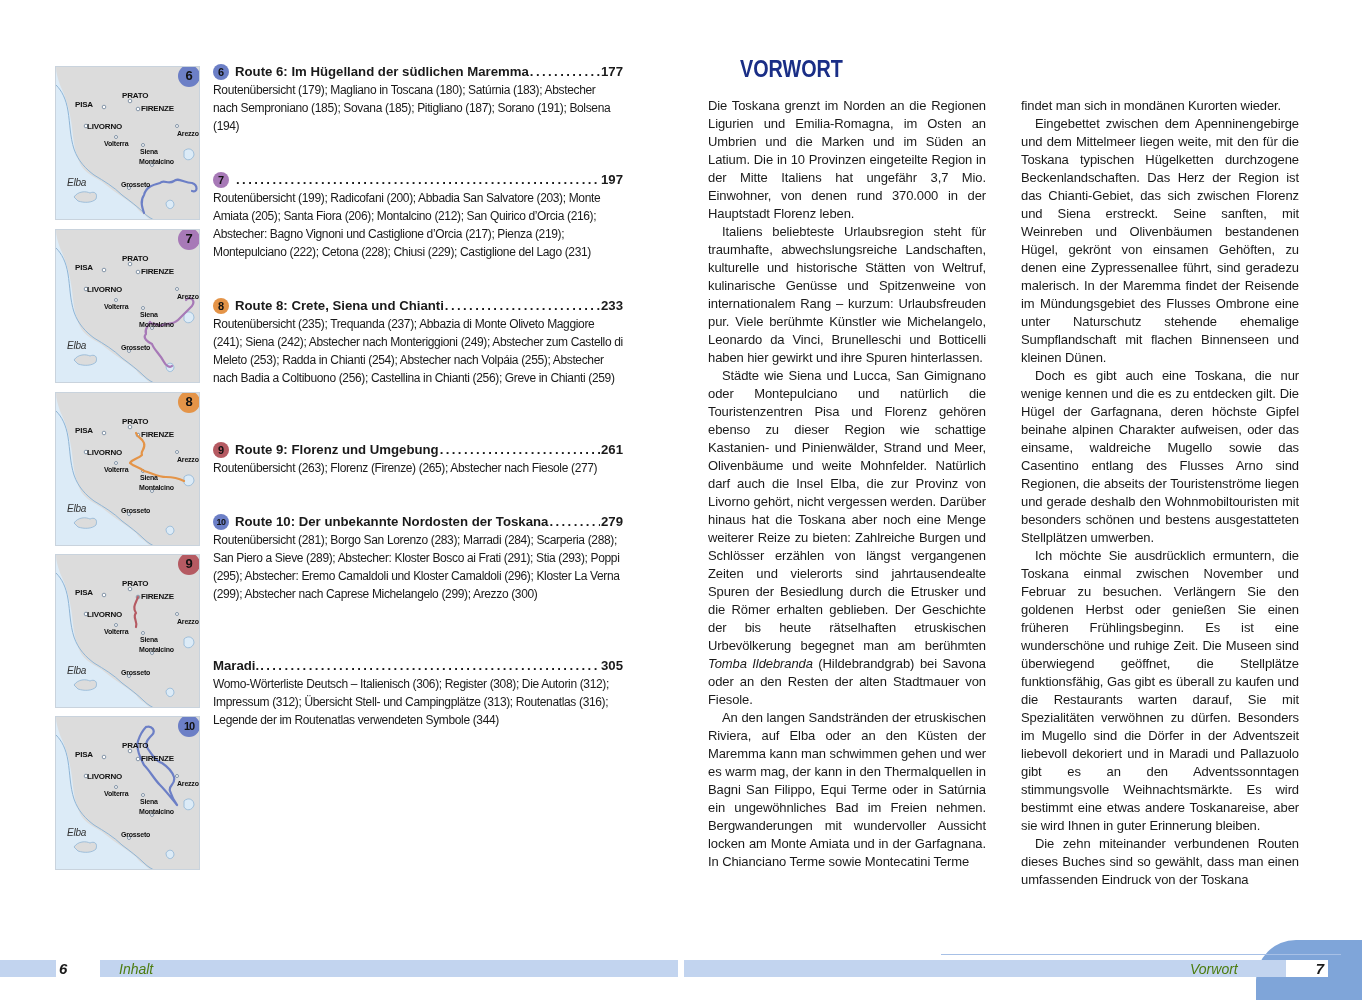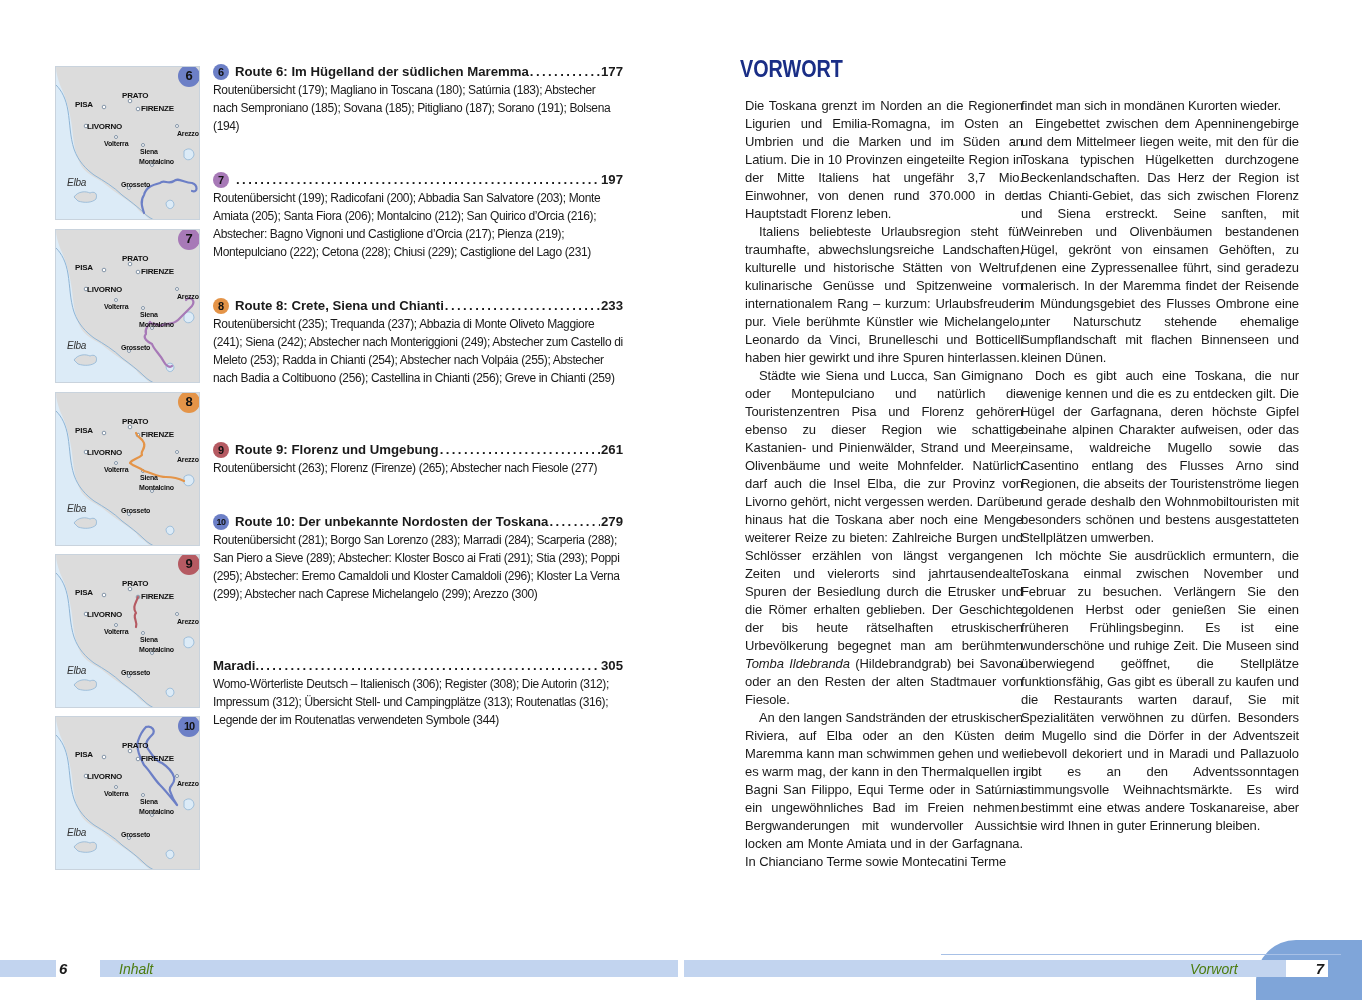--- a/index.html
+++ b/index.html
@@ -246,32 +246,33 @@
       <span class="toc-title">Maradi.</span>
       <span class="toc-dots" style="text-overflow: clip;">......................................................................................................</span>
       <span class="toc-page">305</span>
     </div>
     <div class="toc-body">Womo-Wörterliste Deutsch – Italienisch (306); Register (308); Die Autorin (312); Impressum (312); Übersicht Stell- und Campingplätze (313); Routenatlas (316); Legende der im Routenatlas verwendeten Symbole (344)</div>
   </div>
   </div>
 
 <div class="h-vorwort">VORWORT</div>
 
-<div class="col" style="left:745px;">
+<div class="col" style="left:708px;">
   <p class="first">Die Toskana grenzt im Norden an die Regionen Ligurien und Emilia-Romagna, im Osten an Umbrien und die Marken und im Süden an Latium. Die in 10 Provinzen eingeteilte Region in der Mitte Italiens hat ungefähr 3,7 Mio. Einwohner, von denen rund 370.000 in der Hauptstadt Florenz leben.</p>
   <p>Italiens beliebteste Urlaubsregion steht für traumhafte, abwechslungsreiche Landschaften, kulturelle und historische Stätten von Weltruf, kulinarische Genüsse und Spitzenweine von internationalem Rang – kurzum: Urlaubsfreuden pur. Viele berühmte Künstler wie Michelangelo, Leonardo da Vinci, Brunelleschi und Botticelli haben hier gewirkt und ihre Spuren hinterlassen.</p>
   <p><span>Städte wie Siena und Lucca, San Gimignano oder Montepulciano und natürlich die Touristenzentren Pisa und Florenz gehören ebenso zu dieser Region wie schattige Kastanien- und Pinienwälder, Strand und Meer, Olivenbäume und weite Mohnfelder. Natürlich darf auch die Insel Elba, die zur Provinz von Livorno gehört, nicht vergessen werden. Darüber hinaus hat die Toskana aber noch eine Menge weiterer Reize zu bieten: Zahlreiche Burgen und Schlösser erzählen von längst vergangenen Zeiten und vielerorts sind jahrtausendealte Spuren der Besiedlung durch die Etrusker und die Römer erhalten geblieben. Der Geschichte der bis heute rätselhaften etruskischen Urbevölkerung begegnet man am berühmten</span> <i>Tomba Ildebranda</i><span> (Hildebrandgrab) bei Savona oder an den Resten der alten Stadtmauer von Fiesole.</span></p>
   <p>An den langen Sandstränden der etruskischen Riviera, auf Elba oder an den Küsten der Maremma kann man schwimmen gehen und wer es warm mag, der kann in den Thermalquellen in Bagni San Filippo, Equi Terme oder in Satúrnia ein ungewöhnliches Bad im Freien nehmen. Bergwanderungen mit wundervoller Aussicht locken am Monte Amiata und in der Garfagnana. In Chianciano Terme sowie Montecatini Terme</p>
 </div>
 
 <div class="col" style="left:1021px;">
   <p class="first">findet man sich in mondänen Kurorten wieder.</p>
   <p>Eingebettet zwischen dem Apenninengebirge und dem Mittelmeer liegen weite, mit den für die Toskana typischen Hügelketten durchzogene Beckenlandschaften. Das Herz der Region ist das Chianti-Gebiet, das sich zwischen Florenz und Siena erstreckt. Seine sanften, mit Weinreben und Olivenbäumen bestandenen Hügel, gekrönt von einsamen Gehöften, zu denen eine Zypressenallee führt, sind geradezu malerisch. In der Maremma findet der Reisende im Mündungsgebiet des Flusses Ombrone eine unter Naturschutz stehende ehemalige Sumpflandschaft mit flachen Binnenseen und kleinen Dünen.</p>
   <p>Doch es gibt auch eine Toskana, die nur wenige kennen und die es zu entdecken gilt. Die Hügel der Garfagnana, deren höchste Gipfel beinahe alpinen Charakter aufweisen, oder das einsame, waldreiche Mugello sowie das Casentino entlang des Flusses Arno sind Regionen, die abseits der Touristenströme liegen und gerade deshalb den Wohnmobiltouristen mit besonders schönen und bestens ausgestatteten Stellplätzen umwerben.</p>
   <p>Ich möchte Sie ausdrücklich ermuntern, die Toskana einmal zwischen November und Februar zu besuchen. Verlängern Sie den goldenen Herbst oder genießen Sie einen früheren Frühlingsbeginn. Es ist eine wunderschöne und ruhige Zeit. Die Museen sind überwiegend geöffnet, die Stellplätze funktionsfähig, Gas gibt es überall zu kaufen und die Restaurants warten darauf, Sie mit Spezialitäten verwöhnen zu dürfen. Besonders im Mugello sind die Dörfer in der Adventszeit liebevoll dekoriert und in Maradi und Pallazuolo gibt es an den Adventssonntagen stimmungsvolle Weihnachtsmärkte. Es wird bestimmt eine etwas andere Toskanareise, aber sie wird Ihnen in guter Erinnerung bleiben.</p>
+  <p>Die zehn miteinander verbundenen Routen dieses Buches sind so gewählt, dass man einen umfassenden Eindruck von der Toskana</p>
 </div>
 
 <div class="tab"></div>
 <div class="footer-band" style="left:0;width:678px;"></div>
 <div class="footer-band" style="left:684px;width:620px;"></div>
 <div class="footer-top-line" style="left:941px;width:400px;top:954px;"></div>
 <div class="pnum" style="left:56px;width:41px;padding-left:3px;">6</div>
 <div class="flabel" style="left:119px;">Inhalt</div>
 <div class="flabel" style="left:1190px;">Vorwort</div>
 <div class="pnum" style="left:1286px;width:38px;text-align:right;padding-right:4px;">7</div>

